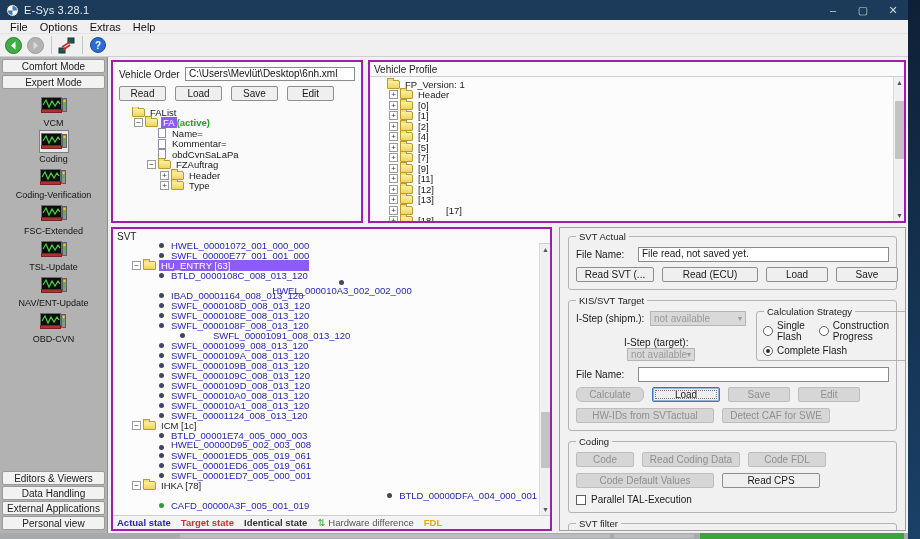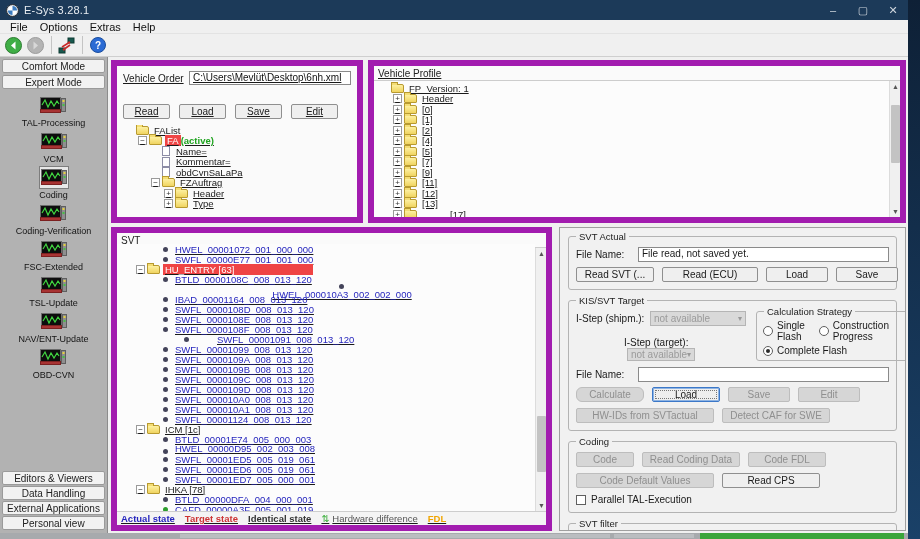--- a/index.html
+++ b/index.html
@@ -36,28 +36,28 @@
   .mode-item.selected .mode-icon-wrap { background:#e8e8e8; border:1px solid #7d7d7d; }
   .mode-label { font-size:9px; color:#141414; margin-top:1px; white-space:nowrap; }
   .side-bottom { flex:0 0 auto; }
   .side-bottom .side-btn { margin-bottom:1px; }
 
   
   .main { flex:1 1 auto; display:flex; flex-direction:column; padding:3px 2px 2px 3px; min-width:0; }
   .top-row { display:flex; height:163px; flex:0 0 auto; }
   .bottom-row { display:flex; flex:1 1 auto; margin-top:4px; min-height:0; }
 
-  .panel { background:#fafafa; border:6px solid #a21caf;text-decoration:underline; }
+  .panel { background:#fafafa; border:2px solid #a21caf; }
 
   
   .vo-panel { width:252px; flex:0 0 auto; margin-right:5px; padding:5px 6px; display:flex; flex-direction:column; }
   .vo-row1 { display:flex; align-items:center; }
   .vo-label { font-size:10px; width:66px; flex:0 0 auto; }
   .vo-input { flex:1; height:14px; background:#fff; border:1px solid #8a8a8a; font-size:10px; padding:0 3px; color:#111; font-family:"Liberation Sans",sans-serif; }
-  .vo-btnrow { display:flex; margin-top:19px;align-items:flex-end; }
+  .vo-btnrow { display:flex; margin-top:5px;align-items:flex-end; }
   .vo-btnrow .btn { width:47px; margin-right:9px; }
   .vo-tree { margin-top:6px; overflow:hidden; flex:1; }
 
   
   .btn { height:15px; background:#efefef; border:1px solid #8f8f8f; border-radius:2px; font-size:10px; color:#1a1a1a; display:flex; align-items:center; justify-content:center; font-family:"Liberation Sans",sans-serif; padding:0 4px; white-space:nowrap; }
   .btn.disabled { background:#d6d6d6; border-color:#bdbdbd; color:#8f8f8f; }
   .btn.focused { border:1px solid #3c78c8; box-shadow:0 0 0 1px #8fb4e3 inset; outline:1px dotted #777; outline-offset:-4px; }
 
   
   .titled-panel { display:flex; flex-direction:column; min-width:0; }
@@ -79,21 +79,21 @@
   
   .trow { height:10.5px; display:flex; align-items:center; white-space:nowrap; }
   .svt-rows .trow { height:10px; }
   .expander { width:9px; height:9px; flex:0 0 auto; border:1px solid #9a9a9a; background:#fff; font-size:8px; line-height:7px; text-align:center; color:#333; margin-right:2px; }
   .tspacer { width:11px; flex:0 0 auto; }
   .ifolder { width:13px; height:9px; flex:0 0 auto; background:linear-gradient(180deg,#fdf0a0,#f0d460); border:1px solid #b89a30; border-radius:1px 2px 1px 1px; margin-right:3px; position:relative; }
   .ifolder::before { content:''; position:absolute; left:-1px; top:-3px; width:5px; height:2px; background:#f4dd74; border:1px solid #b89a30; border-bottom:none; }
   .idoc { width:8px; height:10px; flex:0 0 auto; background:#fff; border:1px solid #8d8da6; margin-right:4px; }
   .ibullet { width:5px; height:5px; flex:0 0 auto; border-radius:50%; margin:0 5px 0 3px; }
   .tlabel { font-size:9.5px; padding:0 2px; }
-  .tlabel.sel { background:#ef4444; color:#fff !important; }
+  .tlabel.sel { background:#8b5cf6; color:#fff !important; }
   .tsuffix { font-size:9.5px; font-weight:bold; }
 
   
   .right-panel { flex:1; background:#f1f1f1; border:1px solid #9f9f9f; padding:8px 8px 0 8px; overflow:hidden; min-width:0; }
   .group { border:1px solid #b3b3b3; border-radius:3px; position:relative; padding:10px 7px 7px 7px; margin-bottom:10px; background:#f1f1f1; }
   .group-title { position:absolute; top:-6px; left:7px; background:#f1f1f1; padding:0 3px; font-size:9.5px; color:#222; }
   .frow { display:flex; align-items:center; margin-bottom:5px; }
   .flabel { font-size:10px; flex:0 0 auto; }
   .txt-input { flex:1; height:15px; background:#fff; border:1px solid #8a8a8a; font-size:10px; padding:0 3px; font-family:"Liberation Sans",sans-serif; }
   .btnrow { display:flex; gap:8px; margin-bottom:6px; }
@@ -195,33 +195,20 @@
               <span class="mode-icon-wrap">
                 <svg width="26" height="19" viewBox="0 0 26 19">
                   <rect x="0.5" y="1.5" width="20" height="12" fill="#0d0d0d" stroke="#6b6b6b"></rect>
                   <polyline points="2,9 5,4 8,11 11,5 14,10 17,5 19,8" fill="none" stroke="#41d641" stroke-width="1.2"></polyline>
                   <rect x="0.5" y="13.5" width="20" height="3" fill="#a83333" stroke="#7c2020"></rect>
                   <rect x="21.5" y="2.5" width="4" height="13" fill="#8f8f8f" stroke="#5f5f5f"></rect>
                   <rect x="22.5" y="4" width="2" height="2" fill="#e8d23c"></rect>
                   <rect x="22.5" y="8" width="2" height="2" fill="#44c044"></rect>
                 </svg>
               </span>
-              <span class="mode-label">TAL-Processing</span>
-            </div>
-            <div class="mode-item">
-              <span class="mode-icon-wrap">
-                <svg width="26" height="19" viewBox="0 0 26 19">
-                  <rect x="0.5" y="1.5" width="20" height="12" fill="#0d0d0d" stroke="#6b6b6b"></rect>
-                  <polyline points="2,9 5,4 8,11 11,5 14,10 17,5 19,8" fill="none" stroke="#41d641" stroke-width="1.2"></polyline>
-                  <rect x="0.5" y="13.5" width="20" height="3" fill="#a83333" stroke="#7c2020"></rect>
-                  <rect x="21.5" y="2.5" width="4" height="13" fill="#8f8f8f" stroke="#5f5f5f"></rect>
-                  <rect x="22.5" y="4" width="2" height="2" fill="#e8d23c"></rect>
-                  <rect x="22.5" y="8" width="2" height="2" fill="#44c044"></rect>
-                </svg>
-              </span>
               <span class="mode-label">VCM</span>
             </div>
             <div class="mode-item selected">
               <span class="mode-icon-wrap">
                 <svg width="26" height="19" viewBox="0 0 26 19">
                   <rect x="0.5" y="1.5" width="20" height="12" fill="#0d0d0d" stroke="#6b6b6b"></rect>
                   <polyline points="2,9 5,4 8,11 11,5 14,10 17,5 19,8" fill="none" stroke="#41d641" stroke-width="1.2"></polyline>
                   <rect x="0.5" y="13.5" width="20" height="3" fill="#a83333" stroke="#7c2020"></rect>
                   <rect x="21.5" y="2.5" width="4" height="13" fill="#8f8f8f" stroke="#5f5f5f"></rect>
                   <rect x="22.5" y="4" width="2" height="2" fill="#e8d23c"></rect>
@@ -572,21 +559,21 @@
                   <div class="trow" style="padding-left: 28px;">
                     <span class="tspacer"></span>
                     <span class="ibullet" style="background: rgb(68, 68, 90);"></span>
                     <span class="tlabel" style="color: rgb(37, 37, 189);">SWFL_00001ED7_005_000_001</span>
                   </div>
                   <div class="trow" style="padding-left: 15px;">
                     <span class="expander">−</span>
                     <span class="ifolder"></span>
                     <span class="tlabel" style="color: rgb(26, 26, 26);">IHKA [78]</span>
                   </div>
-                  <div class="trow" style="padding-left: 28px;">
+                  <div class="trow" style="padding-left: 28px; justify-content: flex-end;">
                     <span class="tspacer"></span>
                     <span class="ibullet" style="background: rgb(68, 68, 90);"></span>
                     <span class="tlabel" style="color: rgb(37, 37, 189);">BTLD_00000DFA_004_000_001</span>
                   </div>
                   <div class="trow" style="padding-left: 28px;">
                     <span class="tspacer"></span>
                     <span class="ibullet" style="background: rgb(46, 158, 46);"></span>
                     <span class="tlabel" style="color: rgb(37, 37, 189);">CAFD_00000A3F_005_001_019</span>
                   </div>
                 </div>

